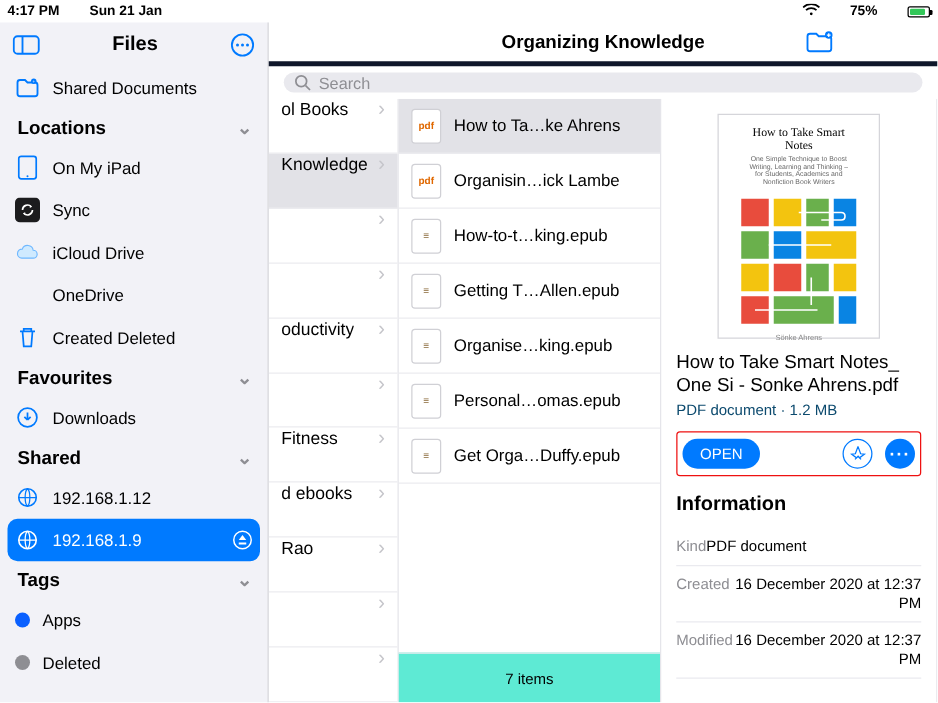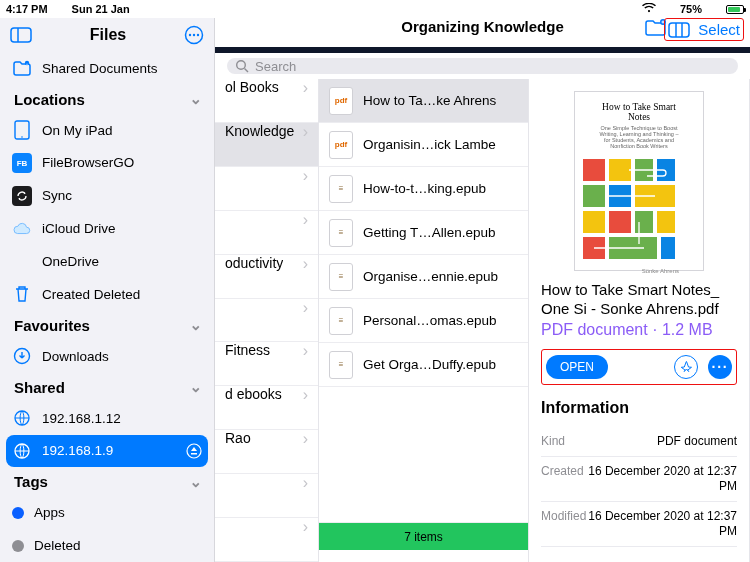--- a/index.html
+++ b/index.html
@@ -18,57 +18,57 @@
 .icon-btn{color:#007aff;display:inline-flex;align-items:center;justify-content:center}
 .sb-row{height:34px;display:flex;align-items:center;padding:0 12px;gap:10px}
 .sb-row .lbl{font-size:13.5px}
 .sb-row .ico{width:20px;height:20px;display:flex;align-items:center;justify-content:center;color:#007aff}
 .sb-section{height:30px;display:flex;align-items:center;justify-content:space-between;padding:0 12px 0 14px;font-weight:700;font-size:15px}
 .chev{color:#8e8e93}
 .sb-row.sel{background:#007aff;color:#fff;border-radius:8px;margin:0 6px;padding:0 6px}
 .sb-row.sel .ico{color:#fff}
 .tag-dot{width:12px;height:12px;border-radius:50%}
 .mainwrap{flex:1;display:flex;flex-direction:column}
-.main-header{height:35px;display:flex;justify-content:center;position:relative;border-bottom:6px solid #0f172a}
+.main-header{height:35px;display:flex;align-items:center;justify-content:center;position:relative;border-bottom:4px solid #0f172a}
 .main-title{font-size:15px;font-weight:600}
 .hdr-right{position:absolute;right:6px;display:flex;align-items:center;gap:8px}
 .hdr-left-icon{position:absolute;right:82px}
 .sel-hl{border:1.5px solid #e11;border-radius:3px;padding:2px 3px;display:flex;align-items:center;gap:8px}
 .link{color:#007aff;font-size:15px}
 .searchbar{margin:5px 12px;height:16px;background:#e9e9ee;border-radius:8px;display:flex;align-items:center;padding:0 8px;color:#8e8e93;gap:6px}
 .columns{flex:1;display:flex;overflow:hidden}
 .col{border-right:1px solid #e5e5ea;display:flex;flex-direction:column}
 .col1{width:104px}
 .col2{width:210px;position:relative}
 .col3{flex:1;padding:10px 12px;overflow:auto}
 .crow{height:44px;display:flex;align-items:flex-start;justify-content:space-between;padding:0 10px;border-bottom:1px solid #ececf0}
 .crow .txt{font-size:14px;white-space:nowrap;overflow:hidden;text-overflow:ellipsis}
 .crow.sel{background:#e2e2e7}
 .crow .r{color:#c5c5ca;font-size:16px}
 .frow{height:44px;display:flex;align-items:center;gap:10px;padding:0 10px;border-bottom:1px solid #ececf0}
 .frow.sel{background:#e2e2e7}
 .fico{width:24px;height:28px;border:1px solid #d0d0d5;border-radius:3px;background:#fff;display:flex;align-items:center;justify-content:center;font-size:8px;font-weight:700;color:#e06800;position:relative}
 .fico.epub{color:#8a6a3a}
 .fname{font-size:13.5px;white-space:nowrap;overflow:hidden;text-overflow:ellipsis}
-.footer{position:absolute;bottom:12px;left:0;right:0;height:28px;display:flex;align-items:center;justify-content:center;font-size:12px;border-top:1px solid #ececf0;background:#22c55e}
-.thumb{width:130px;height:180px;border:1px solid #d5d5da;background:#fff;margin:2px auto 10px;padding:10px 24px;display:flex;flex-direction:column;align-items:flex-end}
+.footer{position:absolute;bottom:0;left:0;right:0;height:40px;display:flex;align-items:center;justify-content:center;font-size:12px;border-top:1px solid #ececf0;background:#5eead4}
+.thumb{width:130px;height:180px;border:1px solid #d5d5da;background:#fff;margin:2px auto 10px;padding:10px 24px;display:flex;flex-direction:column;align-items:center}
 .thumb-title{font-family:Georgia,serif;font-size:9.5px;text-align:center;margin-bottom:3px}
 .thumb-sub{font-size:5.5px;text-align:center;color:#666;line-height:1.1;margin-bottom:8px}
 .thumb-art{width:100px;height:105px;position:relative}
 .thumb-author{font-size:6px;color:#888;margin-top:6px}
 .ftitle{font-size:15px;font-weight:400;margin-bottom:2px;line-height:1.25}
-.fmeta{font-size:16px;color:#8b5cf6;margin-bottom:10px}
+.fmeta{font-size:12px;color:#0c4a6e;margin-bottom:10px}
 .actionrow{display:flex;align-items:center;gap:10px;border:1.5px solid #e11;padding:5px 4px;border-radius:3px;margin-bottom:14px}
 .openbtn{background:#007aff;color:#fff;border-radius:14px;padding:5px 14px;font-size:12px;font-weight:400}
 .spacer{flex:1}
 .circ{width:24px;height:24px;border-radius:50%;display:flex;align-items:center;justify-content:center}
 .circ.outline{border:1.6px solid #007aff;color:#007aff;font-size:11px;font-weight:700}
 .circ.fill{background:#007aff;color:#fff;font-size:14px;font-weight:700;letter-spacing:1px}
 .info-h{font-size:16px;font-weight:700;margin-bottom:10px}
-.irow{display:flex;justify-content:space-between;padding:7px 0;border-bottom:0.5px solid #eaeaef;font-size:12px}
+.irow{display:flex;padding:7px 0;border-bottom:0.5px solid #eaeaef;font-size:12px}
 .irow .k{color:#8e8e93}
 .irow .v{text-align:right;color:#000;line-height:1.25}
 svg{display:block}
 .eject{margin-left:auto}
 </style>
 </head>
 <body>
 
 <div class="statusbar">
   <div class="left">
@@ -130,29 +130,20 @@
           <svg width="16" height="20" viewBox="0 0 16 20">
             <rect x="1" y="1" width="14" height="18" rx="2" fill="none" stroke="#007aff" stroke-width="1.4"></rect>
             <circle cx="8" cy="17" r="0.8" fill="#007aff"></circle>
           </svg>
         </span>
         <span class="lbl">On My iPad</span>
       </div>
     <div class="sb-row">
         <span class="ico">
           <svg width="20" height="20">
-            <rect width="20" height="20" rx="4" fill="#0a84ff"></rect>
-            <text x="10" y="13" font-size="8" fill="#fff" text-anchor="middle" font-weight="700">FB</text>
-          </svg>
-        </span>
-        <span class="lbl">FileBrowserGO</span>
-      </div>
-    <div class="sb-row">
-        <span class="ico">
-          <svg width="20" height="20">
             <rect width="20" height="20" rx="4" fill="#1c1c1e"></rect>
             <path d="M6 10a4 4 0 017-2.6M14 10a4 4 0 01-7 2.6" stroke="#fff" stroke-width="1.3" fill="none"></path>
             <path d="M12 6l1.7 1.4-1.9.9zM8 14l-1.7-1.4 1.9-.9z" fill="#fff"></path>
           </svg>
         </span>
         <span class="lbl">Sync</span>
       </div>
     <div class="sb-row">
         <span class="ico">
           <svg width="22" height="16" viewBox="0 0 22 16">
@@ -234,32 +225,20 @@
   <div class="mainwrap">
     <div class="main-header">
       <span class="icon-btn hdr-left-icon">
         <svg width="24" height="20" viewBox="0 0 24 20">
             <path d="M2 5a2 2 0 012-2h5l2 2h8a2 2 0 012 2v8a2 2 0 01-2 2H4a2 2 0 01-2-2V5z" fill="none" stroke="#007aff" stroke-width="1.5"></path>
             <circle cx="19" cy="4" r="3" fill="#007aff"></circle>
             <path d="M19 2.5v3M17.5 4h3" stroke="#fff" stroke-width="1"></path>
           </svg>
       </span>
       <span class="main-title">Organizing Knowledge</span>
-      <span class="hdr-right">
-        <span class="sel-hl">
-          <span class="icon-btn">
-            <svg width="22" height="16" viewBox="0 0 22 16">
-                <rect x="1" y="1" width="20" height="14" rx="3" fill="none" stroke="#007aff" stroke-width="1.5"></rect>
-                <line x1="8" y1="1" x2="8" y2="15" stroke="#007aff" stroke-width="1.5"></line>
-                <line x1="14" y1="1" x2="14" y2="15" stroke="#007aff" stroke-width="1.5"></line>
-              </svg>
-          </span>
-          <span class="link">Select</span>
-        </span>
-      </span>
     </div>
 
     <div class="searchbar">
       <span>
           <svg width="14" height="14" viewBox="0 0 14 14">
             <circle cx="6" cy="6" r="4.3" fill="none" stroke="#8e8e93" stroke-width="1.4"></circle>
             <line x1="9.5" y1="9.5" x2="13" y2="13" stroke="#8e8e93" stroke-width="1.4"></line>
           </svg>
         </span>
       <span>Search</span>
@@ -325,21 +304,21 @@
             <div class="frow">
               <span class="fico epub">≡</span>
               <span class="fname">How-to-t…king.epub</span>
             </div>
             <div class="frow">
               <span class="fico epub">≡</span>
               <span class="fname">Getting T…Allen.epub</span>
             </div>
             <div class="frow">
               <span class="fico epub">≡</span>
-              <span class="fname">Organise…ennie.epub</span>
+              <span class="fname">Organise…king.epub</span>
             </div>
             <div class="frow">
               <span class="fico epub">≡</span>
               <span class="fname">Personal…omas.epub</span>
             </div>
             <div class="frow">
               <span class="fico epub">≡</span>
               <span class="fname">Get Orga…Duffy.epub</span>
             </div>
           </div>

